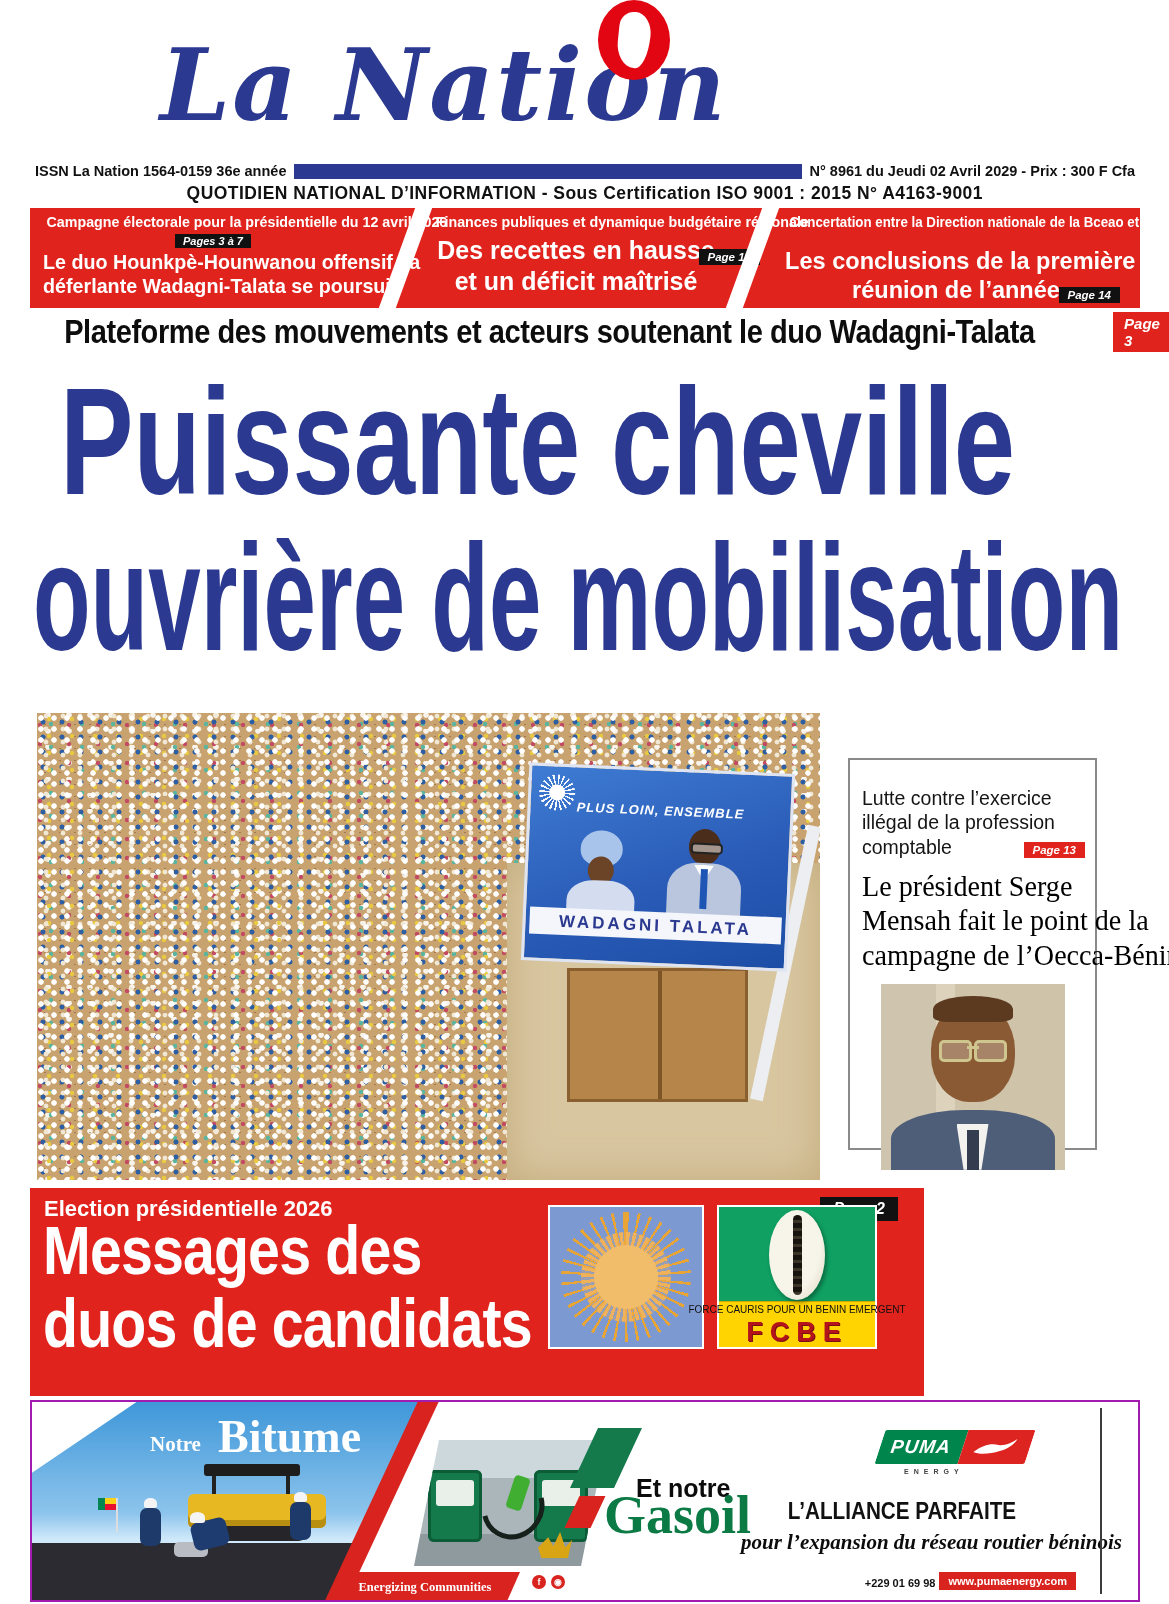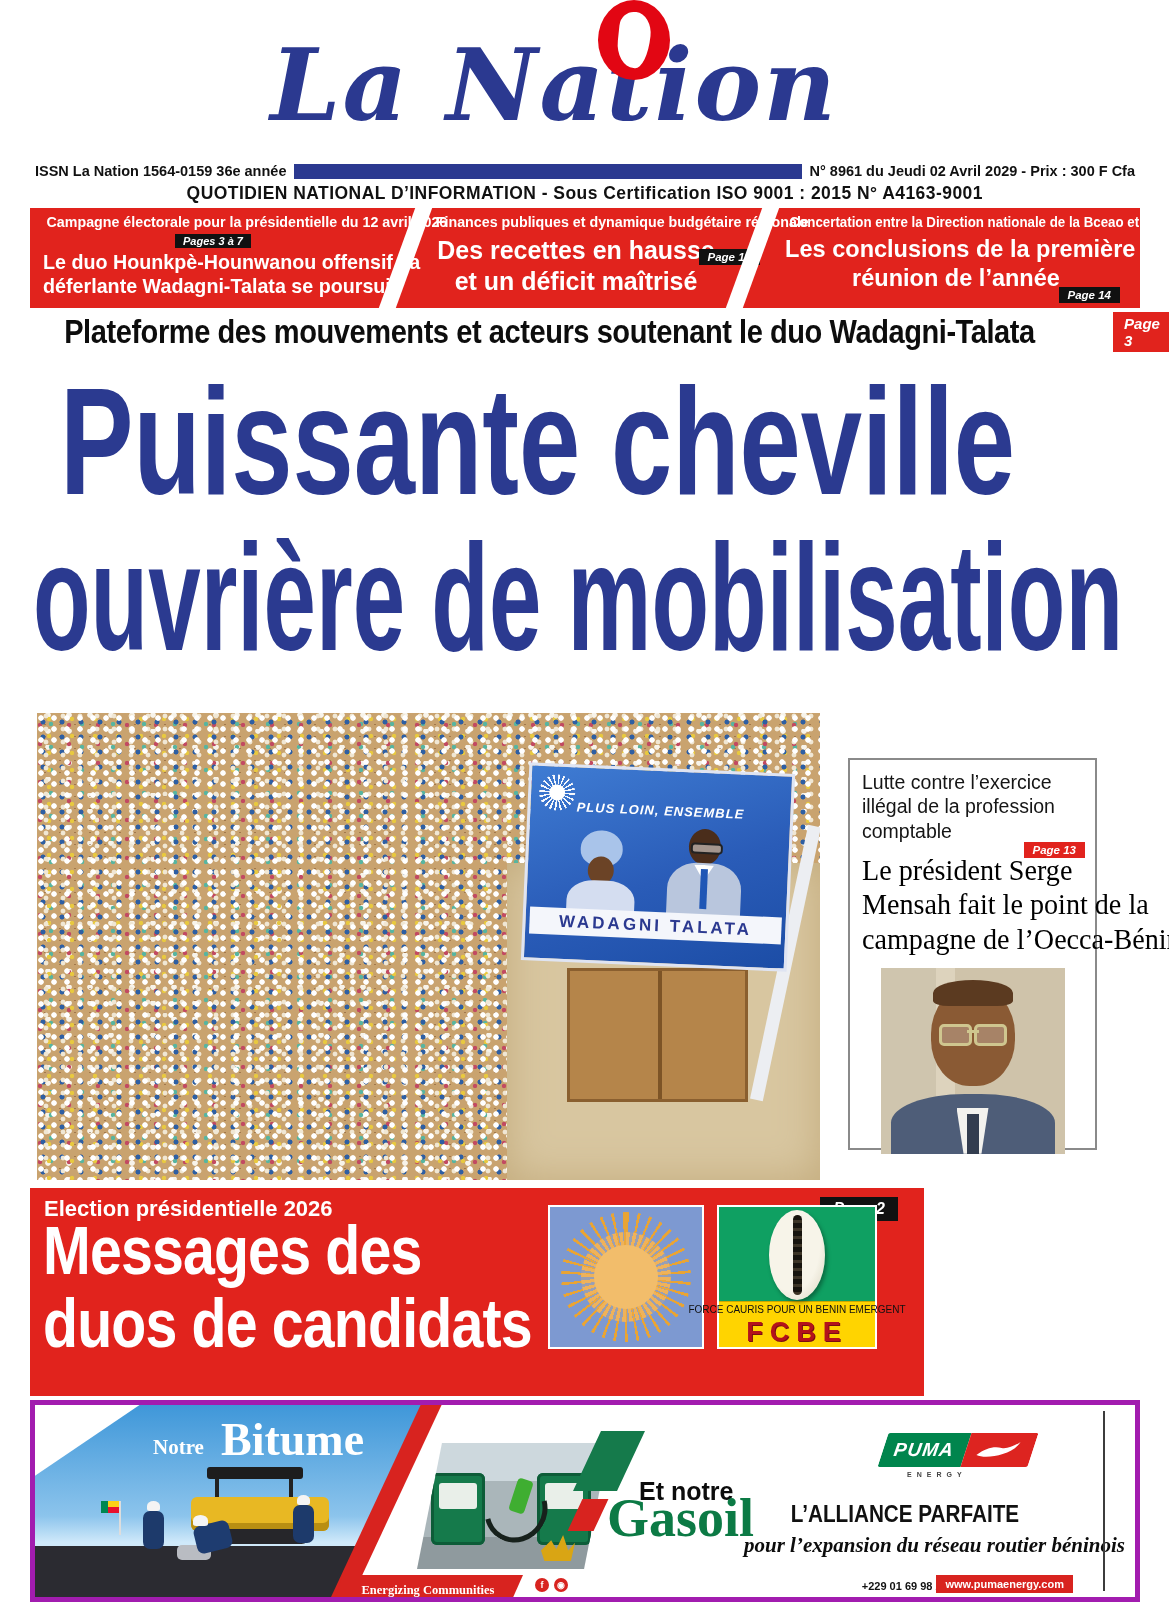--- a/index.html
+++ b/index.html
@@ -1,21 +1,21 @@
 <!DOCTYPE html>
 <html><head>
 <meta charset="utf-8">
 <style>
   html,body{margin:0;padding:0;background:#ffffff;}
   #page{position:relative;width:1169px;height:1604px;background:#fff;overflow:hidden;
         font-family:"Liberation Sans",sans-serif;color:#111;}
 
   
-  #logo-text{position:absolute;left:154px;top:0px;width:800px;height:165px;line-height:170px;
-    text-align:center;font-family:"DejaVu Serif",serif;font-weight:700;font-style:italic;
+  #logo-text{position:absolute;left:160px;top:0px;width:800px;height:165px;line-height:170px;
+    text-align:left;font-family:"DejaVu Serif",serif;font-weight:700;font-style:italic;
     font-size:100px;color:#2b3990;letter-spacing:2px;}
   #torch{position:absolute;left:598px;top:0px;width:72px;height:80px;border-radius:50%;background:#e20613;}
   #torch .map{position:absolute;left:20px;top:12px;width:32px;height:56px;background:#fff;
     border-radius:46% 54% 40% 60% / 28% 42% 62% 48%;transform:rotate(6deg);}
   #issn-row{position:absolute;left:35px;top:163px;width:1100px;display:flex;align-items:center;gap:8px;}
   #issn-row .t{font-size:14.5px;font-weight:700;white-space:nowrap;}
   #issn-row .bar{flex:1;height:15px;background:#2b3990;}
   #tagline{position:absolute;left:0;top:182px;width:1169px;text-align:center;}
   #tagline span{display:inline-block;font-size:19px;font-weight:700;transform:scaleX(.92);letter-spacing:.5px;}
 
@@ -24,21 +24,21 @@
   .slash{position:absolute;top:0;width:17px;height:100px;background:#fff;transform:skewX(-20deg);}
   #slash1{left:367px;} #slash2{left:714px;}
   .tcol{position:absolute;top:5px;text-align:center;}
   #tc1{left:6px;width:354px;} #tc2{left:396px;width:300px;} #tc3{left:748px;width:356px;}
   .tkicker{font-size:15px;font-weight:700;white-space:nowrap;display:inline-block;transform:scaleX(.95);}
   #tc3 .tkicker{font-size:14px;}
   .tbadge{display:inline-block;background:#111;color:#fff;font-style:italic;font-weight:700;
     font-size:11px;padding:1px 8px;margin:1px 0 2px;}
   .thl{font-weight:700;line-height:1.18;}
   .thl div{white-space:nowrap;display:block;transform:scaleX(.96);}
-  #tc1 .thl{font-size:20.5px;} #tc2 .thl{font-size:26px;margin-top:4px;} #tc3 .thl{font-size:24.5px;margin-top:4px;}
+  #tc1 .thl{font-size:20.5px;} #tc2 .thl{font-size:26px;margin-top:4px;} #tc3 .thl{font-size:24.5px;margin-top:16px;}
   #tc2 .pbadge{position:absolute;right:-34px;top:36px;}
   #tc3 .pbadge{position:absolute;right:14px;top:66px;margin-top:8px;}
   .pbadge{background:#111;color:#fff;font-style:italic;font-weight:700;font-size:11.5px;padding:2px 9px;}
 
   
   #strip{position:absolute;left:0;top:312px;width:1169px;display:flex;justify-content:center;
      align-items:center;gap:12px;}
   #strip .txt{display:inline-block;font-size:33px;font-weight:900;color:#0d0d0d;
      transform:scaleX(.88);white-space:nowrap;letter-spacing:-.5px;}
   #strip .badge{background:#e1231d;color:#fff;font-style:italic;font-weight:700;font-size:15px;
@@ -84,21 +84,21 @@
   #man .suit{position:absolute;left:8px;top:34px;width:74px;height:66px;border-radius:40% 40% 8% 8%;background:#b9c6dd;}
   #man .tie{position:absolute;left:41px;top:40px;width:7px;height:40px;background:#1f56b5;}
   #banner .namestrip{position:absolute;left:4px;right:4px;bottom:24px;height:27px;background:#f4f6fb;
     display:flex;align-items:center;justify-content:center;color:#2b3990;font-weight:900;
     font-size:17px;letter-spacing:3px;}
   #wood{position:absolute;left:530px;top:255px;width:175px;height:128px;background:#b5854a;border:3px solid #8a5f2f;}
   #wood:after{content:"";position:absolute;left:50%;top:0;bottom:0;width:4px;background:#7d5426;}
 
   
   #sidebar{position:absolute;left:848px;top:758px;width:249px;height:392px;border:2px solid #8a8a8a;
-    background:#fff;padding:10px 12px;box-sizing:border-box;}
+    background:#fff;padding:26px 12px;box-sizing:border-box;}
   #sidebar .kicker{font-size:19.5px;color:#151515;line-height:1.25;}
   #sidebar .hl{margin-top:10px;font-family:"Liberation Serif","DejaVu Serif",serif;font-size:29px;
     line-height:1.18;color:#000;}
   #sidebar .hl div{white-space:nowrap;transform:scaleX(.97);transform-origin:left;}
   #sidebar .pbadge{position:absolute;right:10px;top:82px;background:#e1231d;}
   #portrait{position:relative;margin:12px auto 0;width:184px;height:186px;overflow:hidden;
     background:linear-gradient(90deg,#cfc5ae 0 30%,#ddd3bd 30% 40%,#cfc3aa 40% 100%);}
   #portrait .head{position:absolute;left:50px;top:18px;width:84px;height:100px;border-radius:48% 48% 46% 46%;background:#8a5a34;}
   #portrait .hairtop{position:absolute;left:52px;top:12px;width:80px;height:26px;border-radius:50% 50% 20% 20%;background:#5b3a20;}
   #portrait .glasses{position:absolute;left:58px;top:56px;width:68px;height:18px;}
@@ -127,21 +127,21 @@
   #fcbe .shell{position:absolute;left:50px;top:3px;width:56px;height:90px;border-radius:50%;
     background:radial-gradient(ellipse at 40% 35%, #f7f4e9 0 60%, #d9d2bd 100%);box-shadow:2px 3px 4px rgba(0,0,0,.35);}
   #fcbe .zig{position:absolute;left:74px;top:8px;width:9px;height:80px;border-radius:5px;
     background:repeating-linear-gradient(180deg,#17140e 0 5px,#3c3426 5px 8px);}
   #fcbe .band{height:15px;background:#ffd400;color:#111;font-size:10px;font-weight:400;
     display:flex;align-items:center;justify-content:center;white-space:nowrap;border-top:1px solid #caa900;}
   #fcbe .name{height:30px;background:#ffd400;display:flex;align-items:center;justify-content:center;
     font-size:27px;font-weight:900;color:#b3131b;letter-spacing:7px;text-shadow:1px 1px 0 #7a0d12;}
 
   
-  #ad{position:absolute;left:30px;top:1400px;width:1110px;height:202px;background:#fff;border:5px solid #a21caf;
+  #ad{position:absolute;left:30px;top:1400px;width:1110px;height:202px;background:#fff;border:2px solid #a21caf;
      box-sizing:border-box;overflow:hidden;}
   #ad .vline{position:absolute;left:1068px;top:6px;bottom:6px;width:2px;background:#3c3c3c;}
   #bitume{position:absolute;left:0;top:0;width:402px;height:202px;
     clip-path:polygon(26% 0,100% 0,76% 100%,0 100%,0 35%);
     background:linear-gradient(180deg,#3f97d9 0,#8cc4ec 55%,#cfe9fa 68%,#cfe9fa 70%,#2b2b31 70%);}
   #bitume .notre{position:absolute;left:118px;top:30px;color:#fff;font-family:"Liberation Serif",serif;
      font-weight:700;font-size:21px;}
   #bitume .big{position:absolute;left:186px;top:8px;color:#fff;font-family:"Liberation Serif",serif;
      font-weight:900;font-size:46px;}
   #bitume .flagpole{position:absolute;left:84px;top:96px;width:2px;height:34px;background:#ddd;}

